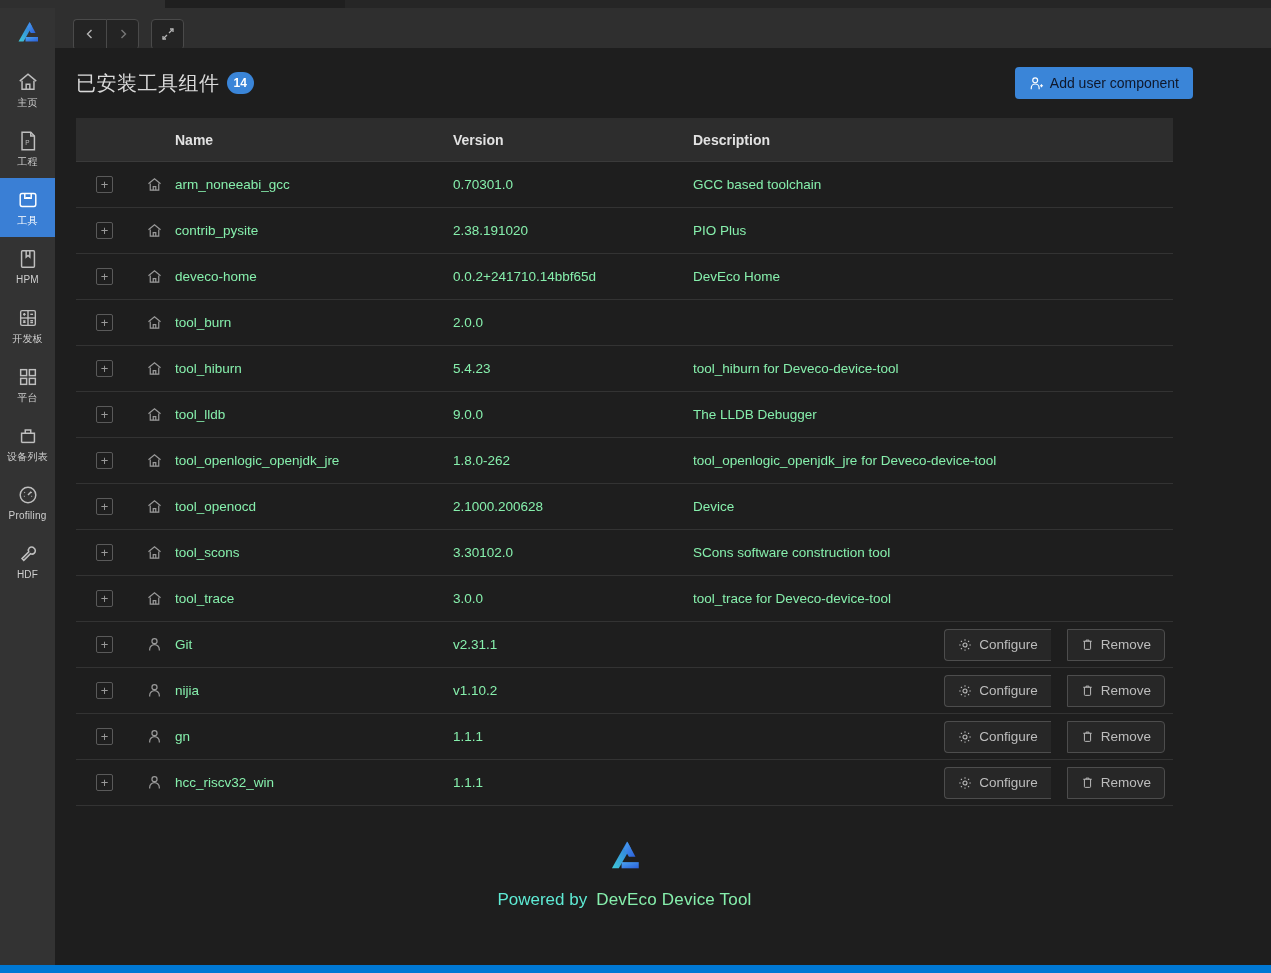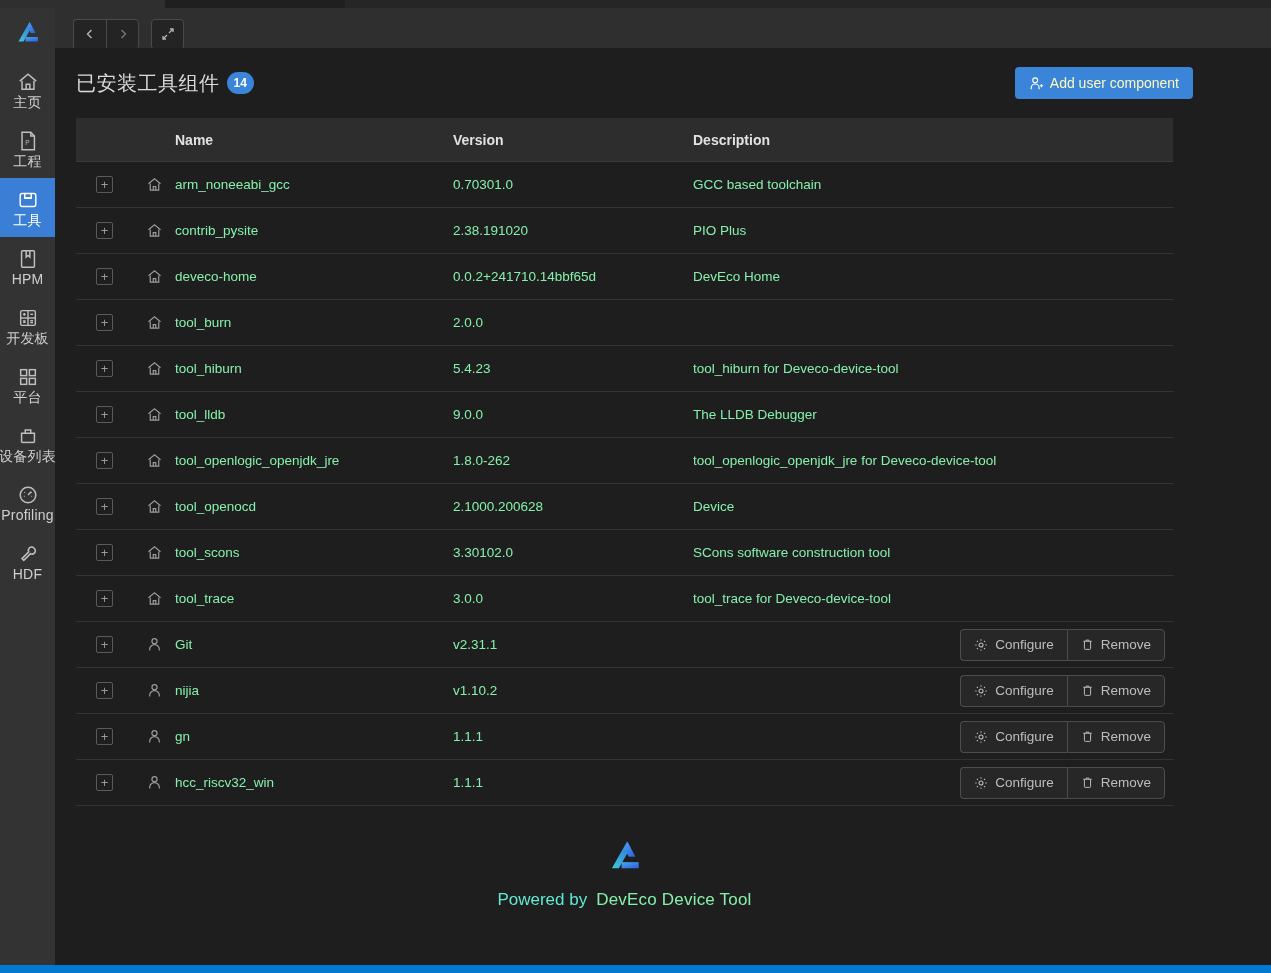--- a/index.html
+++ b/index.html
@@ -24,21 +24,21 @@
   }
   .logo-wrap { height:52px; display:flex; align-items:center; justify-content:center; width:55px; }
   .logo { width:32px; height:32px; }
   .nav-item {
     width:55px; height:59px;
     display:flex; flex-direction:column; align-items:center; justify-content:center;
     gap:3px; cursor:pointer;
   }
   .nav-item .ic { width:22px; height:22px; display:block; }
   .nav-item .lb {
-    font-size:14px; color:#cfcfcf; letter-spacing:.2px; line-height:13px;
+    font-size:10px; color:#cfcfcf; letter-spacing:.2px; line-height:13px;
     white-space:nowrap;
     text-align:right;
   }
   .nav-item.active { background:#3a7fd5; }
   .nav-item.active .lb { color:#ffffff; }
 
   
   .toolbar {
     position:absolute; top:8px; left:55px; width:1216px; height:52px;
     background:#2f2f2f;
@@ -72,21 +72,21 @@
     padding:0 0 0 0;
   }
   .page-title-wrap { display:flex; align-items:center; gap:7px; }
   .page-title { font-size:20px; color:#dadada; font-weight:400; letter-spacing:.5px; }
   .count-badge {
     background:#3a85d8; color:#fff; font-size:12px; font-weight:600;
     min-width:27px; height:22px; border-radius:11px;
     display:flex; align-items:center; justify-content:center; padding:0 7px;
   }
   .add-btn {
-    background:#3a85d8; color:#fef9c3; border:none; border-radius:4px;
+    background:#3a85d8; color:#0f172a; border:none; border-radius:4px;
     height:32px; padding:0 14px; font-size:14px; cursor:pointer;
     display:flex; align-items:center; gap:6px;
     font-family:"Liberation Sans", sans-serif;
   }
 
   
   .tbl { width:1097px; }
   .thead {
     height:44px; background:#2d2d2d;
     display:flex; align-items:center;
@@ -104,21 +104,21 @@
   .c-desc   { flex:1; }
   .cell-txt { font-size:13.5px; color:#86efac; }
   .plus-box {
     width:17px; height:17px; border:1px solid #5a5a5a;
     display:flex; align-items:center; justify-content:center;
     color:#9a9a9a; font-size:13px; line-height:1; cursor:pointer;
     border-radius:2px; background:transparent;
   }
   .type-ic { width:17px; height:17px; color:#9a9a9a; display:block; }
 
-  .actions { display:flex; margin-left:auto; padding-right:8px; }
+  .actions { display:flex; margin-left:auto; padding-right:8px;gap:16px; }
   .act-btn {
     height:32px; background:#272727; border:1px solid #4d4d4d;
     color:#bdbdbd; font-size:13.5px; cursor:pointer;
     display:flex; align-items:center; gap:7px; padding:0 13px;
     font-family:"Liberation Sans", sans-serif;
   }
   .act-btn.first { border-radius:4px 0 0 4px; border-right:none; }
   .act-btn.last  { border-radius:0 4px 4px 0; }
 
   

